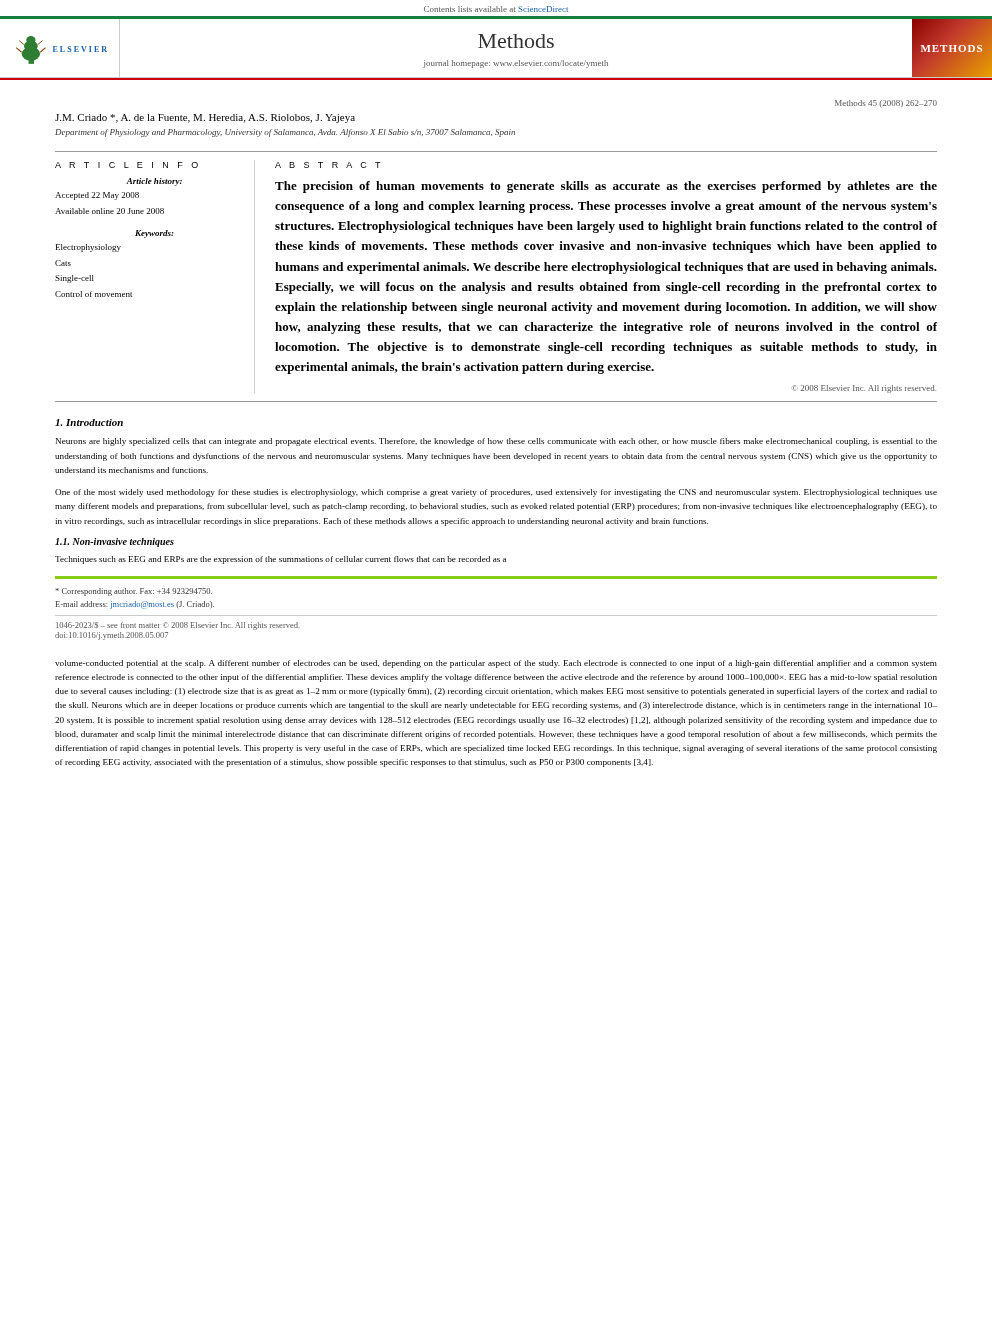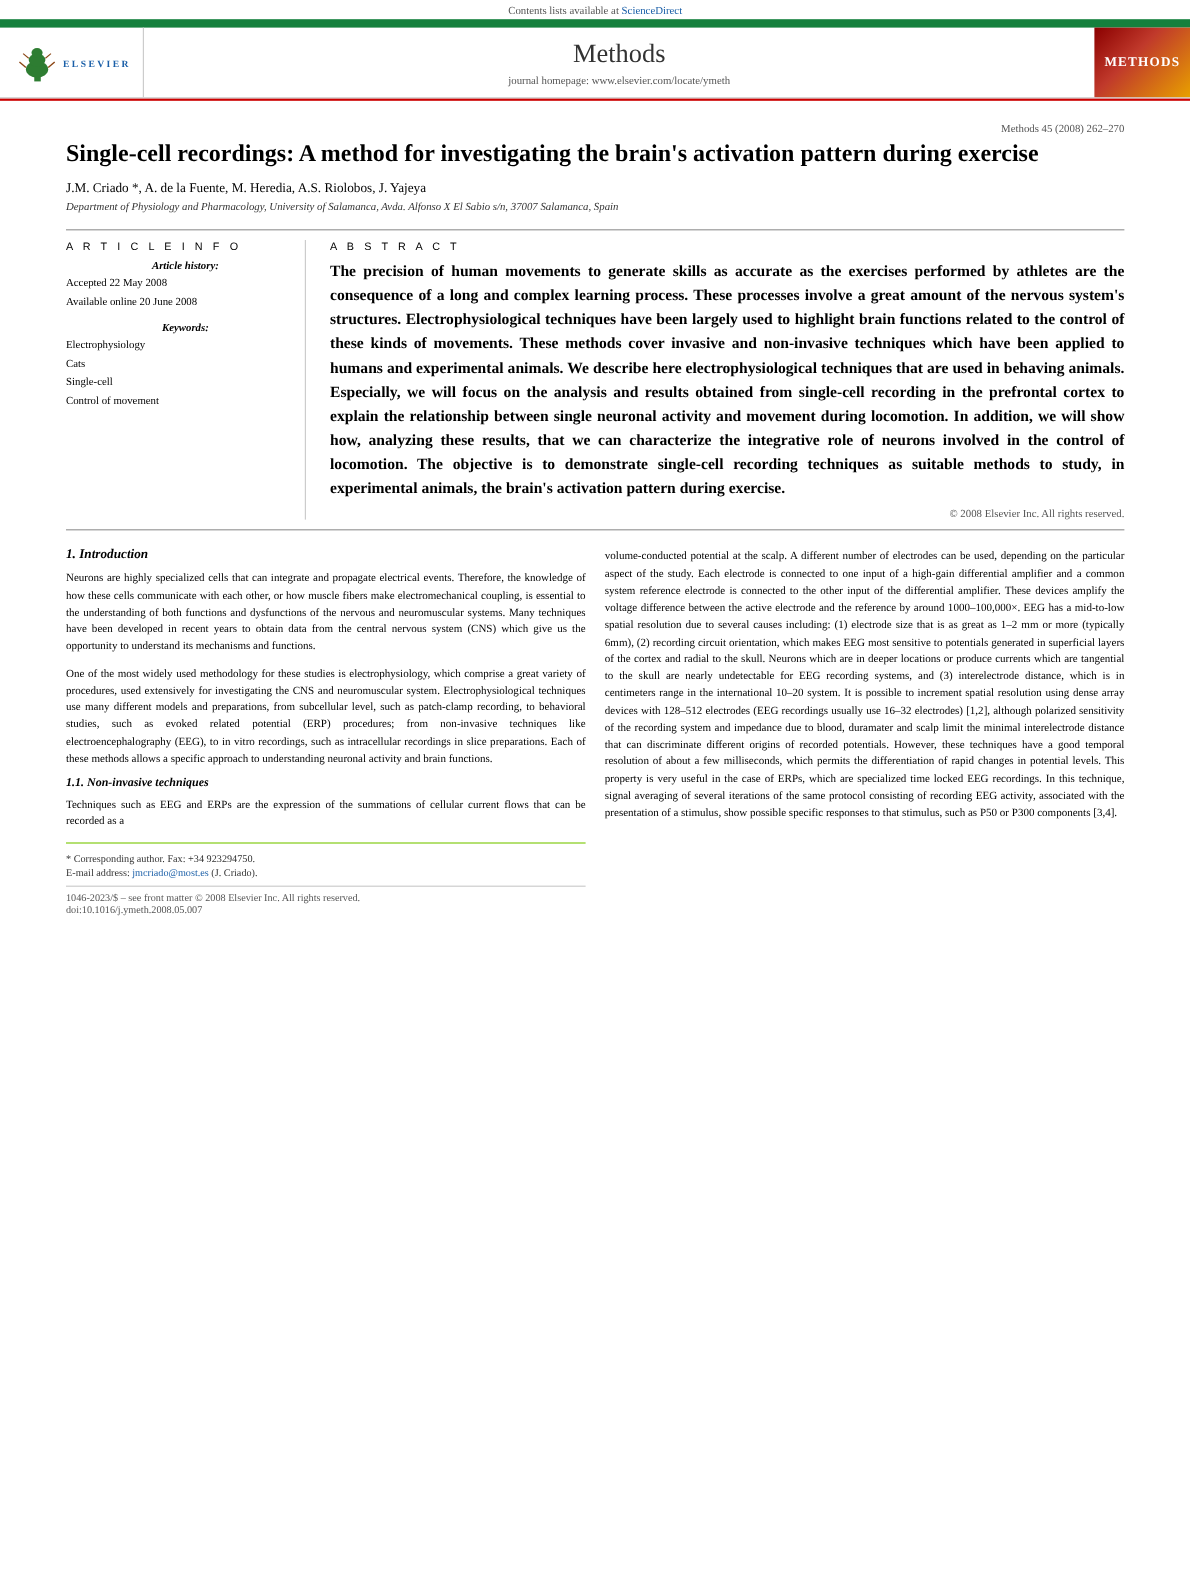--- a/index.html
+++ b/index.html
@@ -20,21 +20,21 @@
     
     .journal-header {
       border-bottom: 2px solid #c00;
       padding: 0 0 0 0;
     }
     .top-bar {
       text-align: center;
       font-size: 9px;
       color: #555;
       padding: 4px 0 2px;
-      border-bottom: 7px solid #15803d;
+      border-bottom: 3px solid #15803d;
     }
     .top-bar a { color: #1a5fa8; text-decoration: none; }
     .header-main {
       display: flex;
       align-items: stretch;
       border-bottom: 1px solid #ccc;
     }
     .elsevier-logo {
       width: 120px;
       padding: 8px 10px;
@@ -172,20 +172,21 @@
       font-size: 9px;
       color: #555;
       margin-top: 6px;
       font-family: Liberation Serif, serif;
     }
     
     .body-columns {
       display: flex;
       gap: 16px;
       margin-top: 14px;
+      flex-direction: column;
     }
     .body-col {
       flex: 1;
     }
     .section-heading {
       font-size: 11px;
       font-weight: bold;
       color: #000;
       margin-bottom: 6px;
       font-style: italic;
@@ -199,21 +200,21 @@
     }
     .body-text {
       font-size: 9.2px;
       line-height: 1.55;
       color: #000;
       text-align: justify;
       margin-bottom: 8px;
     }
     
     .footnote-area {
-      border-top: 1px solid #84cc16;
+      border-top: 3px solid #84cc16;
       padding-top: 6px;
       margin-top: 10px;
     }
     .footnote-text {
       font-size: 8.5px;
       color: #333;
       line-height: 1.5;
     }
     .doi-area {
       border-top: 1px solid #ccc;
@@ -259,21 +260,20 @@
       <div class="methods-cover">
         <div class="methods-cover-text">METHODS</div>
       </div>
     </div>
   </div>
 
   <div class="article-content">
 
     <div class="citation-line">Methods 45 (2008) 262–270</div>
 
-    <div class="article-title">Single-cell recordings: A method for investigating the brain's activation pattern during exercise</div>
 
     <div class="authors">
       <span>J.M. Criado *, A. de la Fuente, M. Heredia, A.S. Riolobos, J. Yajeya</span>
     </div>
 
     <div class="affiliation">Department of Physiology and Pharmacology, University of Salamanca, Avda. Alfonso X El Sabio s/n, 37007 Salamanca, Spain</div>
 
     <hr class="divider">
 
     <div class="two-col-info">

